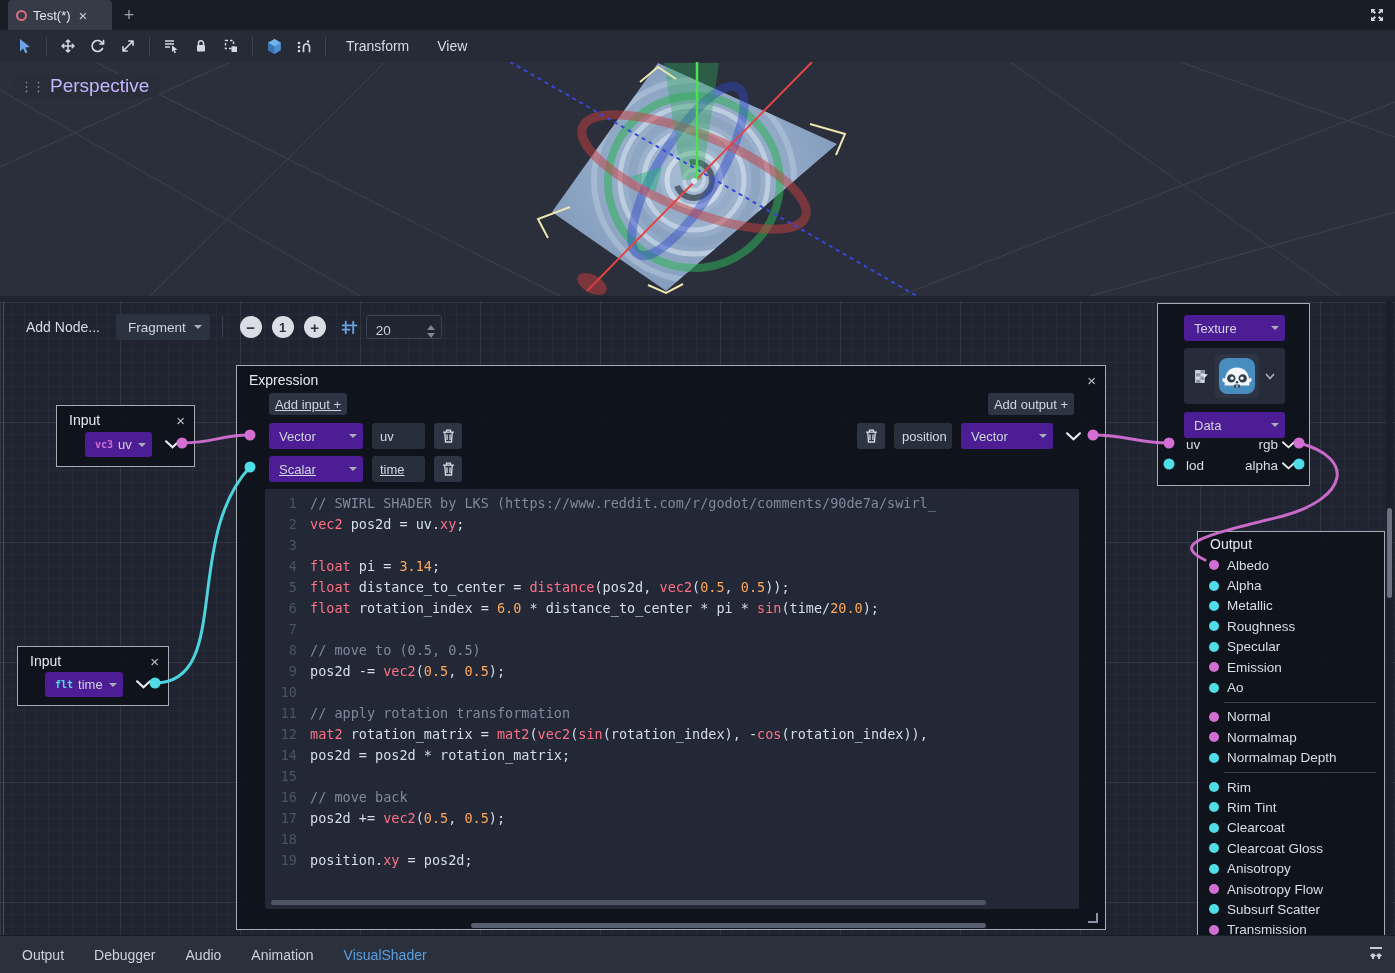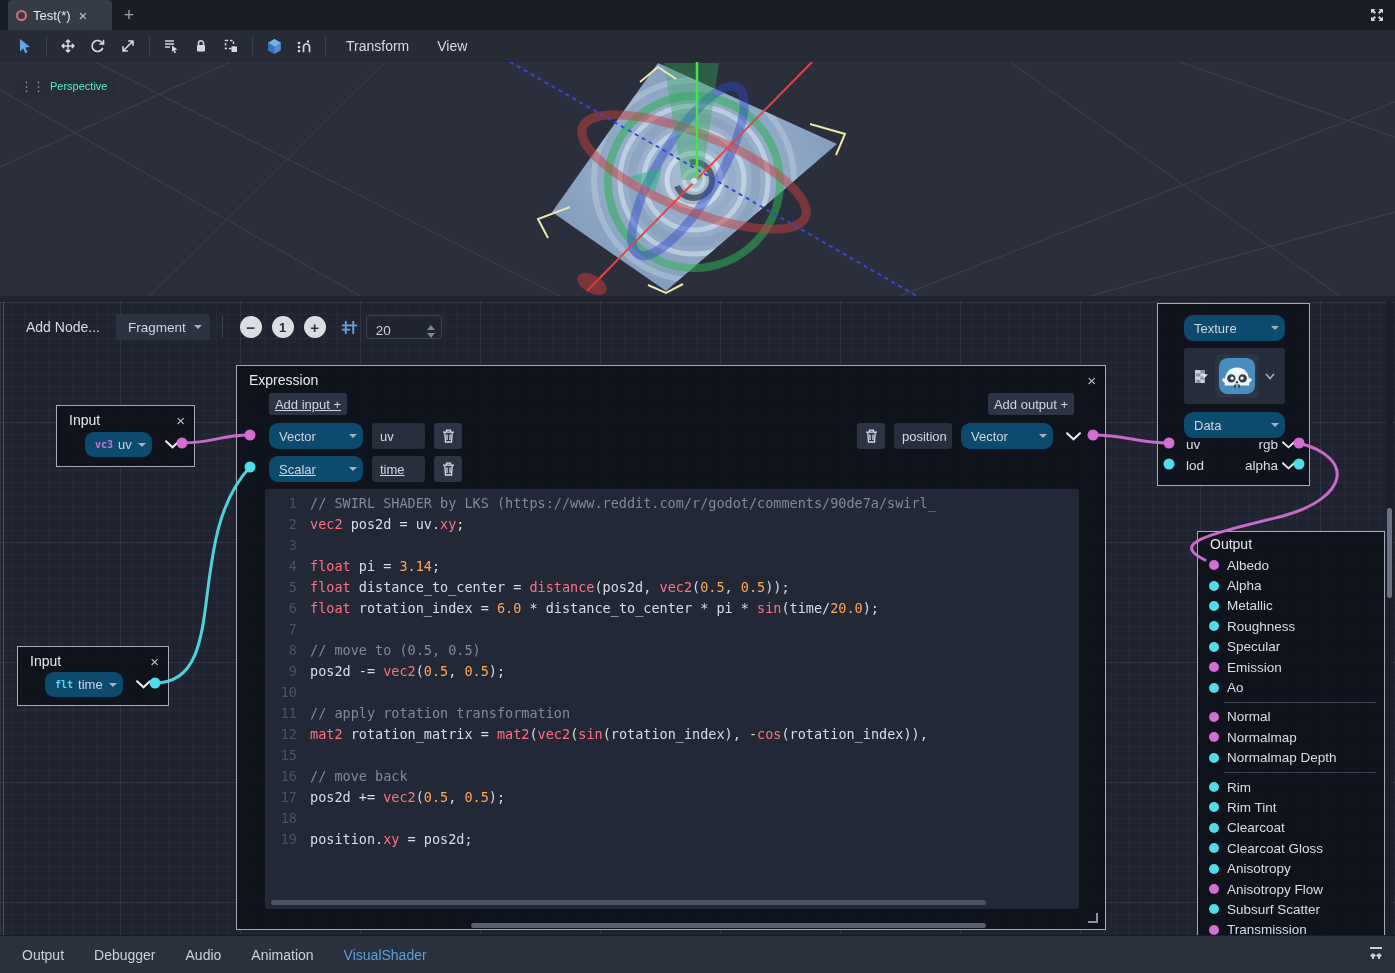--- a/index.html
+++ b/index.html
@@ -26,21 +26,21 @@
     display:flex; align-items:center; gap:0; padding-left:10px;}
   .tbico{width:30px; height:26px; display:flex; align-items:center; justify-content:center; border-radius:3px;}
   .tbsep{width:1px; height:20px; background:#3a4150; margin:0 6px;}
   .tbmenu{font-size:14px; color:#d5dae2; padding:0 14px;}
 
   
   .viewport{position:absolute; left:0; top:62px; width:1395px; height:234px; background:#2a2f3b; overflow:hidden;}
   .persp{position:absolute; left:14px; top:12px; height:24px; background:rgba(40,45,56,.85); border-radius:3px;
     display:flex; align-items:center; gap:6px; padding:0 10px 0 6px; z-index:3;}
   .persp .grip{color:#8d94a0; font-size:13px; letter-spacing:-1px;}
-  .persp .plabel{font-size:11px; color:#5eead4;}
+  .persp .plabel{font-size:19px; color:#c4b5fd;}
 
   
   .graph{position:absolute; left:0; top:302px; width:1395px; height:633px; overflow:hidden;
     background-color:#1f2430;
     background-image:
       linear-gradient(rgba(255,255,255,.05) 1px, transparent 1px),
       linear-gradient(90deg, rgba(255,255,255,.05) 1px, transparent 1px),
       linear-gradient(rgba(255,255,255,.028) 1px, transparent 1px),
       linear-gradient(90deg, rgba(255,255,255,.028) 1px, transparent 1px);
     background-size:120px 120px, 120px 120px, 12px 12px, 12px 12px;}
@@ -64,21 +64,21 @@
   .spin .dn{border-top:5px solid #7c8495;}
 
   
   .node{position:absolute; background:rgba(15,18,25,.94); border:1px solid rgba(208,213,223,.78); z-index:2;}
   .ntitle{font-size:14px; color:#e6e9ee; padding:6px 10px 2px 12px;}
   .nclose{position:absolute; top:7px; right:9px; color:#bcc2cb; font-size:15px; line-height:1;}
   .gbtn{background:#2d3444; border-radius:3px; color:#ced4de; font-size:13px;
     display:inline-flex; align-items:center; justify-content:center;}
   .field{background:#272e3c; border-radius:3px; color:#d4dae4; font-size:13px;
     display:inline-flex; align-items:center; padding:0 8px; overflow:hidden; white-space:nowrap;}
-  .ndd{background:#0c4a6e; border-radius:9px; color:#d0d5de; font-size:13px; height:26px;
+  .ndd{background:#4c1d95; border-radius:3px; color:#d0d5de; font-size:13px; height:26px;
     display:inline-flex; align-items:center; padding:0 20px 0 10px; position:relative; white-space:nowrap;}
   .ndd::after{content:""; position:absolute; right:6px; top:11px; border:4px solid transparent; border-top-color:#aab0bb;}
   .badge{font-family:"DejaVu Sans Mono", monospace; font-size:10px; font-weight:bold; margin-right:5px;}
   .prevchev{display:inline-flex; margin:0 4px;}
 
   .exrow{position:absolute; display:flex; gap:9px; align-items:center; height:26px;}
   .trashbtn{width:28px; height:26px;}
 
   
   .code{position:absolute; left:28px; top:123px; width:814px; height:420px; background:#222836;
@@ -417,20 +417,24 @@
               <span class="ln">10</span>
               <span class="ct"></span>
             </div>
             <div class="cl">
               <span class="ln">11</span>
               <span class="ct"><span class="tk-c">// apply rotation transformation</span></span>
             </div>
             <div class="cl">
               <span class="ln">12</span>
               <span class="ct"><span class="tk-k">mat2</span><span class="tk-t"> rotation_matrix = </span><span class="tk-k">mat2</span><span class="tk-t">(</span><span class="tk-k">vec2</span><span class="tk-t">(</span><span class="tk-k">sin</span><span class="tk-t">(rotation_index), -</span><span class="tk-k">cos</span><span class="tk-t">(rotation_index)),</span></span>
+            </div>
+            <div class="cl">
+              <span class="ln">14</span>
+              <span class="ct"><span class="tk-t">pos2d = pos2d * rotation_matrix;</span></span>
             </div>
             <div class="cl">
               <span class="ln">15</span>
               <span class="ct"></span>
             </div>
             <div class="cl">
               <span class="ln">16</span>
               <span class="ct"><span class="tk-c">// move back</span></span>
             </div>
             <div class="cl">

